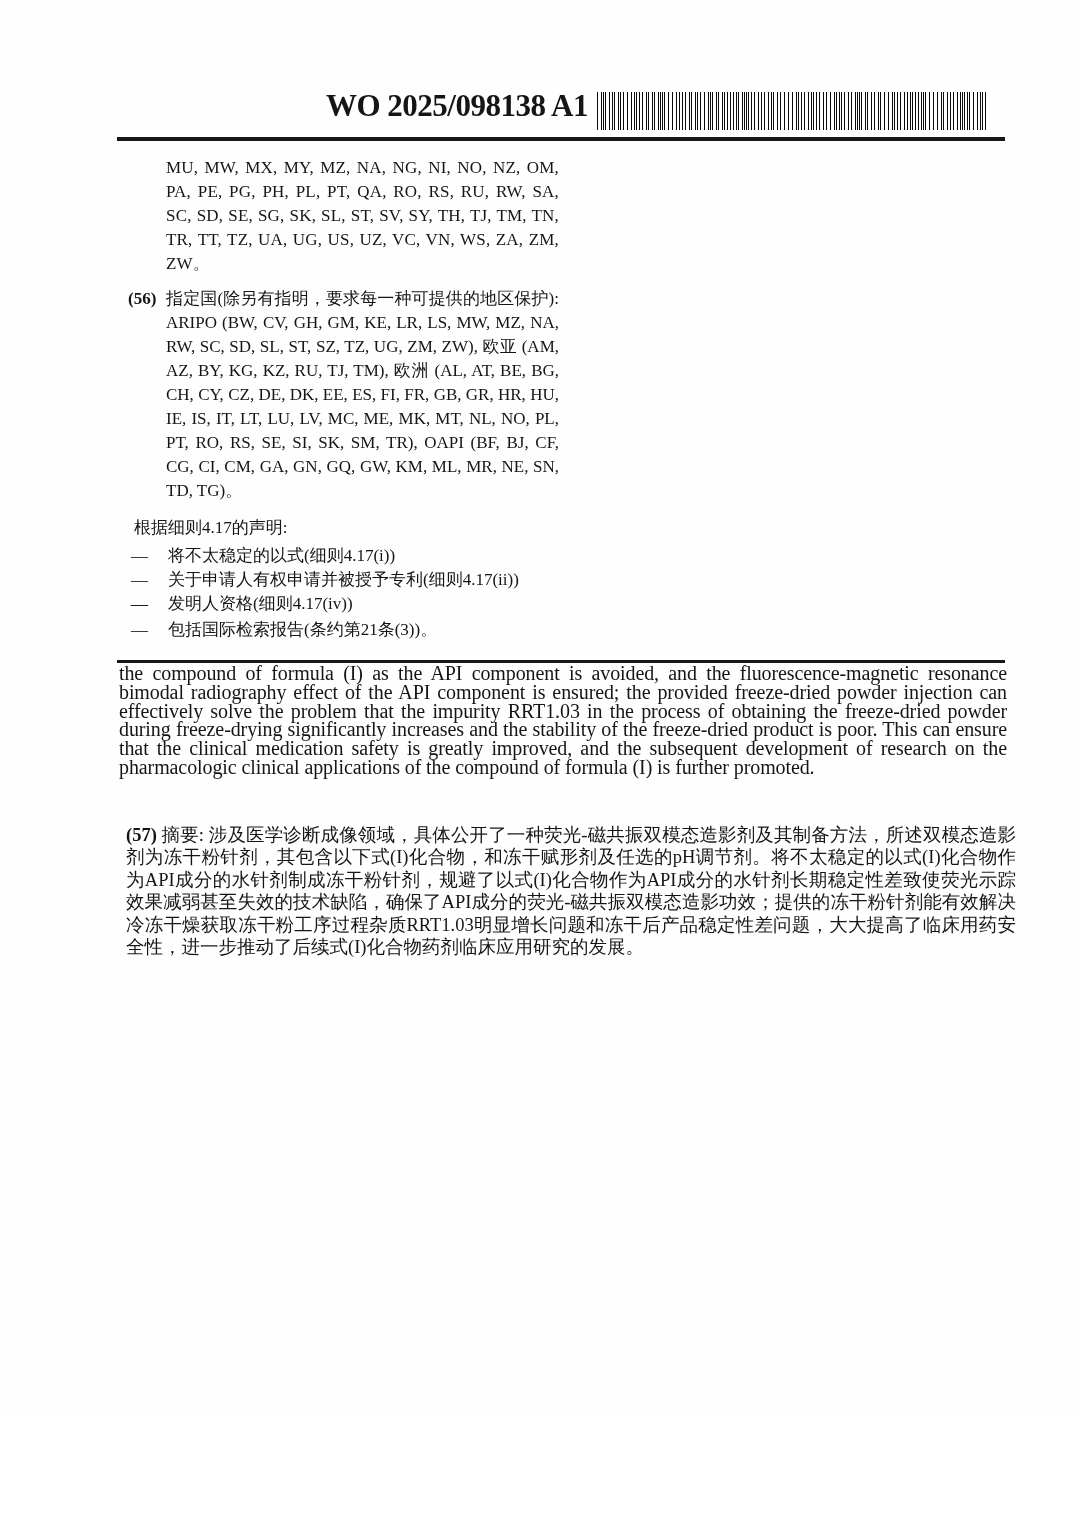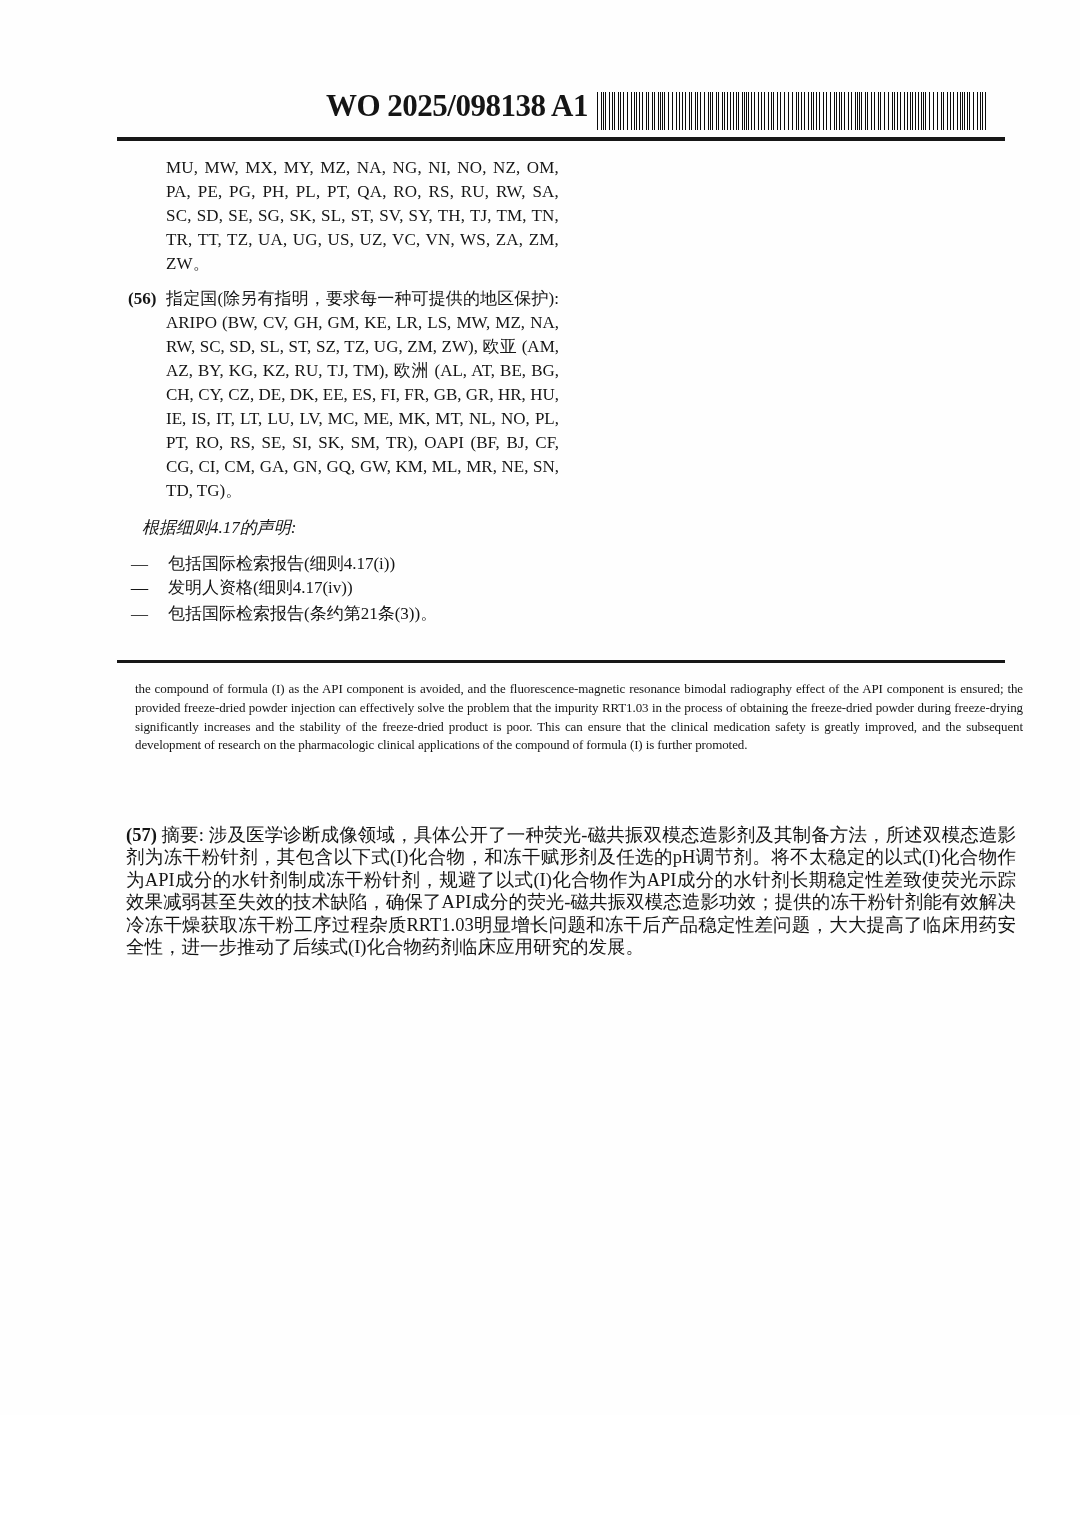--- a/index.html
+++ b/index.html
@@ -53,37 +53,37 @@
     top: 0;
     font-weight: bold;
     text-align: left;
   }
   .section {
     margin-left: -36px;
     width: 429px;
     text-align: left;
     margin-top: 13px;
   }
-  .section .h { margin: 12px; font-style: italic; }
+  .section .h { margin: 4px; }
   .section .li {
     position: relative;
     padding-left: 38px;
     margin: 0;
   }
   .section .li .dash { position: absolute; left: 1px; top: 0; }
   .section.pubnote { margin-top: 2px; }
 
   
   .en {
     position: absolute;
     left: 119px;
     top: 664px;
     width: 888px;
-    margin: 16px;
-    font-size: 13px;
+    margin: 0;
+    font-size: 20px;
     line-height: 18.8px;
     text-align: justify;
     letter-spacing: -0.1px;
   }
 
   
   .zh {
     position: absolute;
     left: 126px;
     top: 824px;
@@ -241,24 +241,25 @@
 
     <div class="numbered-item">
       <span class="code">(56)</span>
       <p>指定国(除另有指明，要求每一种可提供的地区保护): ARIPO (BW, CV, GH, GM, KE, LR, LS, MW, MZ, NA, RW, SC, SD, SL, ST, SZ, TZ, UG, ZM, ZW), 欧亚 (AM, AZ, BY, KG, KZ, RU, TJ, TM), 欧洲 (AL, AT, BE, BG, CH, CY, CZ, DE, DK, EE, ES, FI, FR, GB, GR, HR, HU, IE, IS, IT, LT, LU, LV, MC, ME, MK, MT, NL, NO, PL, PT, RO, RS, SE, SI, SK, SM, TR), OAPI (BF, BJ, CF, CG, CI, CM, GA, GN, GQ, GW, KM, ML, MR, NE, SN, TD, TG)。</p>
     </div>
 
     <div class="section">
       <p class="h">根据细则4.17的声明:</p>
       <p class="li">
         <span class="dash">—</span>
-        <span>包括国际检索报告(细则4.17(i))</span>
-      </p>
-      <p class="li">
-        <span class="dash">—</span>
+        <span>将不太稳定的以式(细则4.17(i))</span>
+      </p>
+      <p class="li">
+        <span class="dash">—</span>
+        <span>关于申请人有权申请并被授予专利(细则4.17(ii))</span>
       </p>
       <p class="li">
         <span class="dash">—</span>
       </p>
       <p class="li">
         <span class="dash">—</span>
         <span>发明人资格(细则4.17(iv))</span>
       </p>
     </div>
 

